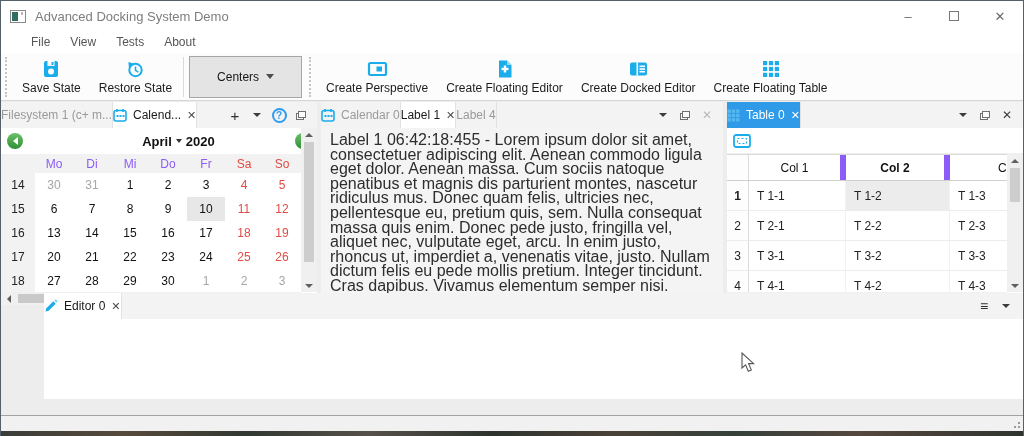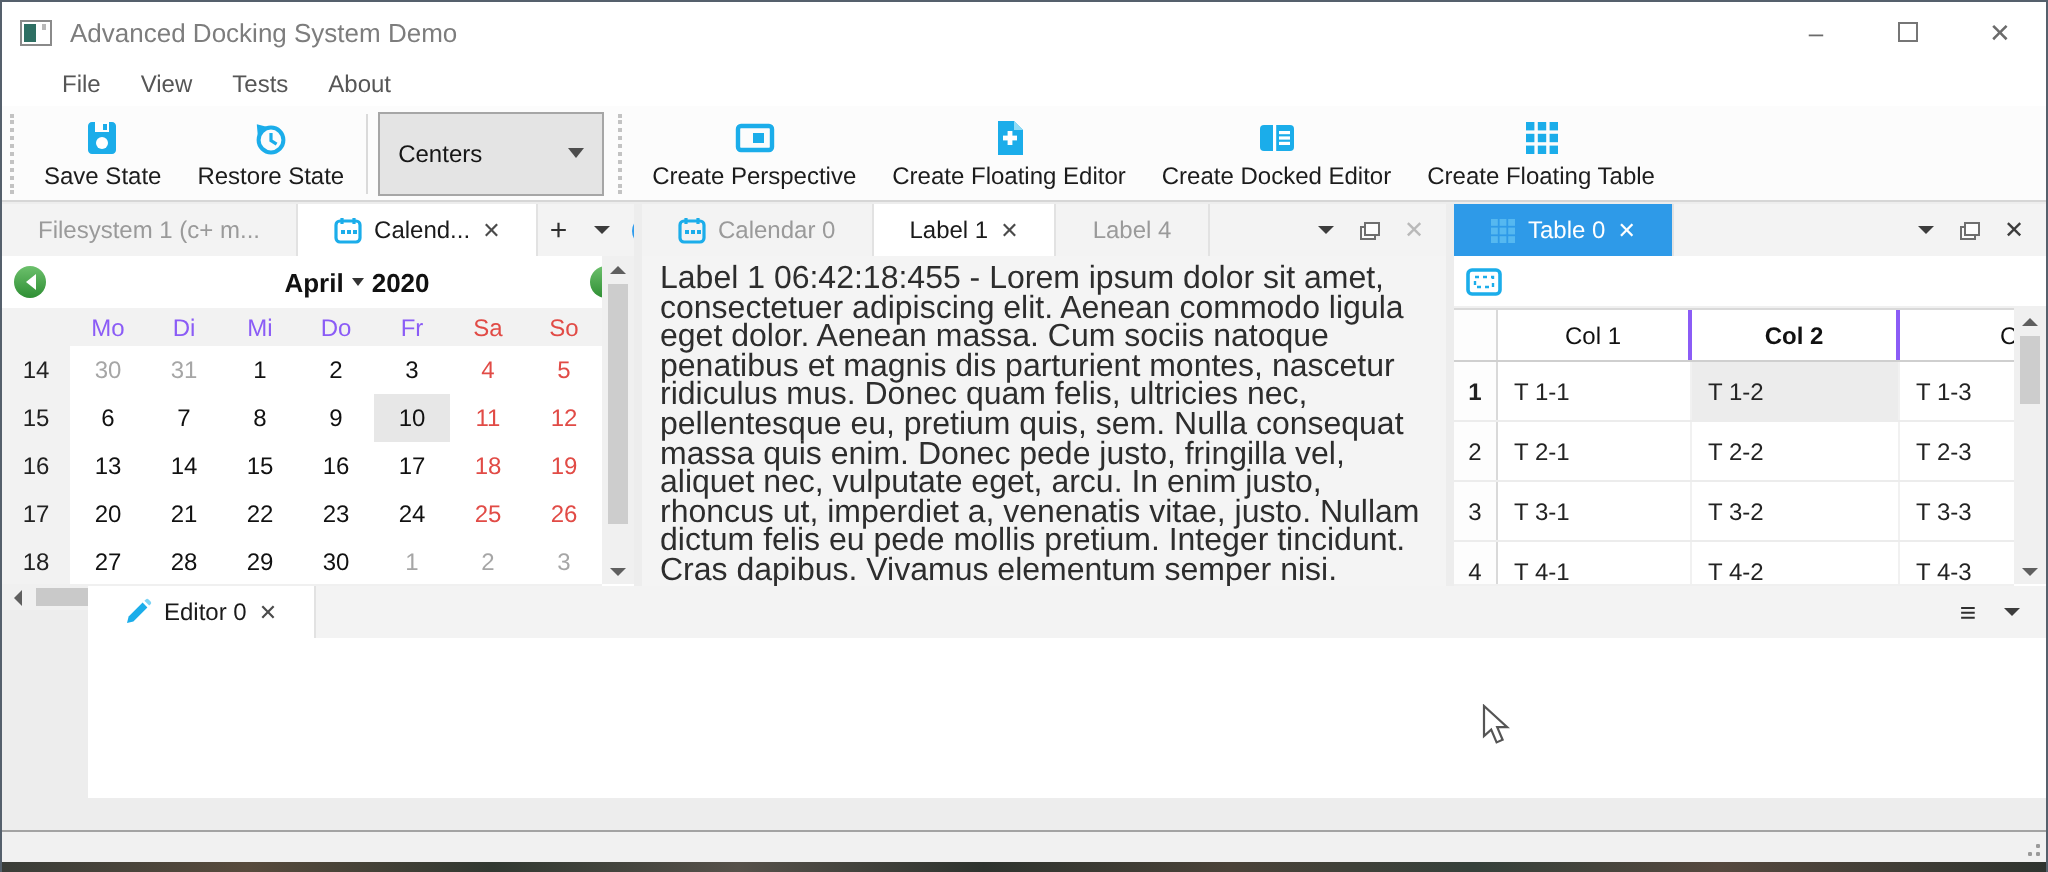--- a/index.html
+++ b/index.html
@@ -21,34 +21,34 @@
   .menubar { height:22px; display:flex; align-items:center; padding-left:20px; background:#fff; }
   .menu-item { padding:2px 10px; color:#565656; font-size:12px; }
 
   
   .toolbar { height:48px; display:flex; align-items:center; background:#fcfcfc; border-bottom:1px solid #d6d6d6; }
   .tb-handle { width:5px; height:40px; border-left:2px dotted #c3c3c3; margin:0 3px 0 4px; }
   .tb-btn { display:flex; flex-direction:column; align-items:center; justify-content:center; padding:2px 9px; gap:2px; }
   .tb-btn .ic { height:21px; display:flex; align-items:center; justify-content:center; }
   .tb-btn .lbl { font-size:12px; color:#1c1c1c; white-space:nowrap; }
   .tb-sep { width:1px; height:40px; background:#dadada; margin:0 2px; }
-  .combobox { width:113px; height:42px; background:#e4e4e4; border:1px solid #a6a6a6; display:flex; align-items:center; padding:0 9px; margin:0 3px; }
+  .combobox { width:113px; height:42px; background:#e4e4e4; border:1px solid #a6a6a6; display:flex; align-items:center; padding:0 27px; margin:0 3px; }
   .combobox .val { font-size:12px; color:#161616; }
   .tri-down { width:0; height:0; border-left:4px solid transparent; border-right:4px solid transparent; border-top:5px solid #4d4d4d; margin-left:auto; }
 
   
   .dockarea { position:absolute; left:0; top:100px; width:1022px; height:314px; background:#ededed; }
   .dock { position:absolute; background:#fff; display:flex; flex-direction:column; overflow:hidden; }
   .dock-left  { left:0;   top:1px; width:316px; height:203px; }
   .dock-center{ left:320px; top:1px; width:402px; height:203px; }
   .dock-right { left:726px; top:1px; width:296px; height:203px; }
   .dock-bottom{ left:0;   top:192px; width:1022px; height:106px;margin-left:43px; }
 
   .tabbar { height:26px; display:flex; align-items:stretch; background:#f3f3f3; flex-shrink:0; }
-  .tab { display:flex; align-items:center; padding:0 18px; gap:6px; font-size:12px; color:#9a9a9a; border-right:1px solid #e2e2e2; white-space:nowrap; }
+  .tab { display:flex; align-items:center; padding:0 0; gap:6px; font-size:12px; color:#9a9a9a; border-right:1px solid #e2e2e2; white-space:nowrap; }
   .tab.active { background:#fff; color:#1a1a1a; }
   .tab.focused { background:#2e9ae8; color:#fff; }
   .tab .x { font-size:11px; color:#4b4b4b; }
   .tab.focused .x { color:#fff; }
   .tabbar-btns { margin-left:auto; display:flex; align-items:center; gap:2px; padding-right:6px; }
   .tb-ic { width:20px; height:20px; display:flex; align-items:center; justify-content:center; color:#3c3c3c; }
   .tb-ic.dim { color:#b9b9b9; }
   .tri-sm { width:0; height:0; border-left:4px solid transparent; border-right:4px solid transparent; border-top:4px solid #3c3c3c; }
   .float-glyph { position:relative; width:10px; height:9px; }
   .float-glyph i { position:absolute; border:1px solid #6f6f6f; background:#fdfdfd; display:block; }
@@ -93,21 +93,21 @@
   .label-content { flex:1; background:#f4f4f4; padding:5px 9px; font-size:16px; line-height:14.6px; color:#2d2d2d; overflow:hidden; }
 
   
   .mini-toolbar { height:26px; display:flex; align-items:center; padding-left:6px; background:#fff; border-bottom:1px solid #f0f0f0; flex-shrink:0; }
   .table-wrap { position:relative; flex:1; background:#fff; }
   .tbl-view { position:absolute; left:0; top:0; right:16px; bottom:13px; overflow:hidden; border-top:1px solid #d9d9d9; }
   .tbl-row { display:flex; height:30px; border-bottom:1px solid #ececec; }
   .tbl-row.hdr { height:26px; border-bottom:1px solid #cfcfcf; }
   .tbl-rowhdr { width:22px; display:flex; align-items:center; justify-content:center; color:#222; border-right:1px solid #d9d9d9; background:#fdfdfd; flex-shrink:0; }
   .tbl-cell { display:flex; align-items:center; padding-left:8px; color:#232323; border-right:1px solid #f1f1f1; flex-shrink:0; }
-  .tbl-row.hdr .tbl-cell { justify-content:center; padding-left:0; border-right:2px solid #8b5cf6; color:#111; }
+  .tbl-row.hdr .tbl-cell { justify-content:center; padding-left:0; border-right:6px solid #8b5cf6; color:#111; }
   .tbl-cell.c1 { width:97px; } .tbl-cell.c2 { width:104px; } .tbl-cell.c3 { width:130px; }
   .tbl-cell.selcell { background:#ececec; }
   .bold { font-weight:bold; }
 
   
   .editor-content { flex:1; background:#fff; padding:5px 9px; font-size:12px; color:#3c3c3c; }
 
   
   .statusbar { position:absolute; left:0; top:414px; width:1022px; height:16px; background:#f1f1f1; border-top:1px solid #a3a3a3; }
   .sizegrip { position:absolute; right:2px; bottom:2px; width:10px; height:10px;

